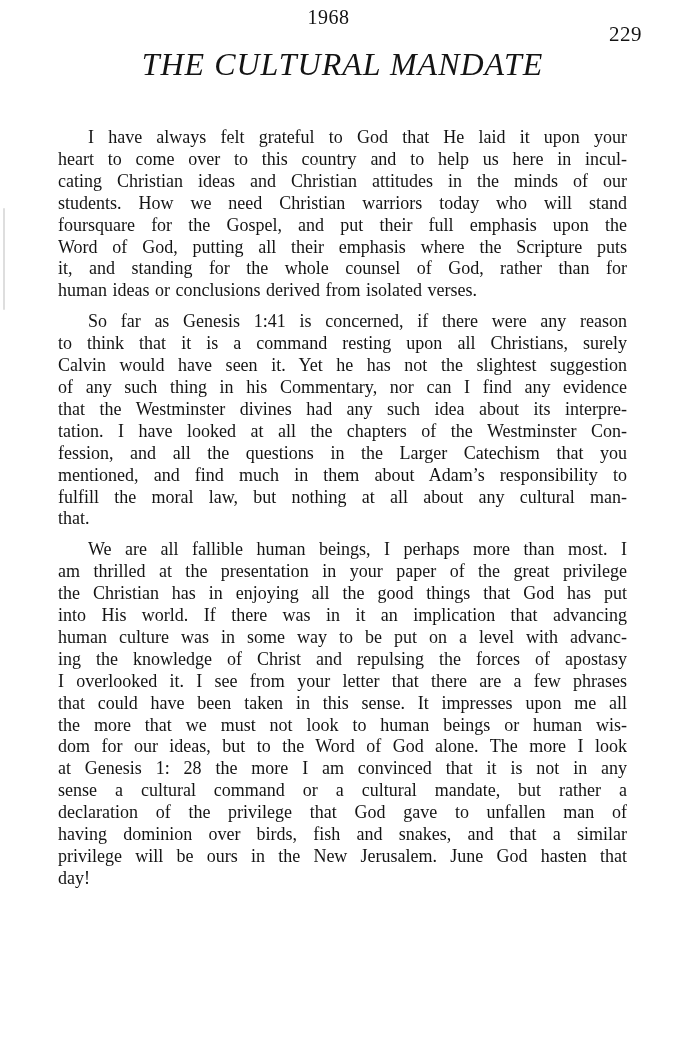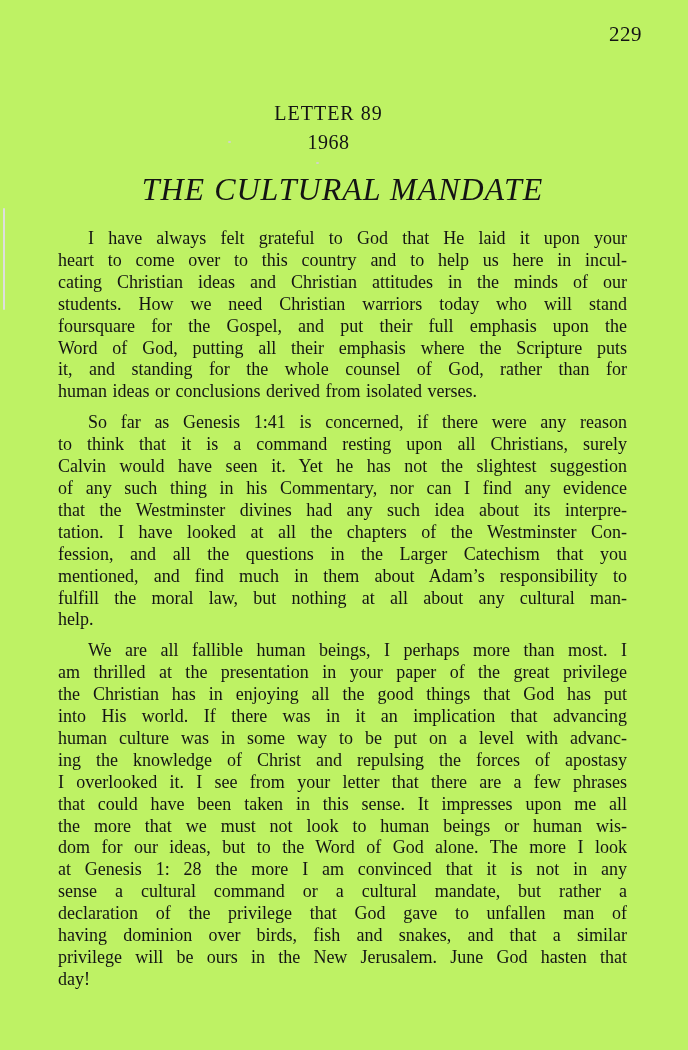--- a/index.html
+++ b/index.html
@@ -5,21 +5,21 @@
   html, body {
     margin: 0;
     padding: 0;
     background: #e9e9e9;
   }
   .page {
     position: relative;
     width: 688px;
     height: 1050px;
     margin: 0 auto;
-    background: #bef264;
+    background: #ffffff;
     color: #141414;
     font-family: "Liberation Serif", "DejaVu Serif", serif;
     overflow: hidden;
   }
   
   .edge-line {
     position: absolute;
     left: 3px;
     top: 208px;
     width: 2px;
@@ -70,21 +70,21 @@
   .title {
     margin: 16px 0 0 0;
     font-size: 32px;
     line-height: 38px;
     font-weight: 500;
     letter-spacing: 1px;
     font-style: italic;
   }
 
   .body-text {
-    margin-top: 20px;
+    margin-top: 44px;
     margin-left: 58px;
     width: 569px;
     font-size: 18px;
     line-height: 21.9px;
     word-spacing: 1px;
   }
   .para { margin: 0 0 9px 0; }
   .para:last-child { margin-bottom: 0; }
   .para .line {
     text-align: justify;
@@ -102,21 +102,20 @@
 
 <div class="page">
 
   <div class="edge-line"></div>
   <div class="speck s1"></div>
   <div class="speck s2"></div>
 
   <div class="page-number">229</div>
 
   <div class="header">
-    <div class="letter-label">LETTER 89</div>
     <div class="year">1968</div>
     <h1 class="title">THE CULTURAL MANDATE</h1>
   </div>
 
   <div class="body-text">
     <div class="para">
         <div class="line first">I have always felt grateful to God that He laid it upon your</div>
         <div class="line">heart to come over to this country and to help us here in incul-</div>
         <div class="line">cating Christian ideas and Christian attitudes in the minds of our</div>
         <div class="line">students. How we need Christian warriors today who will stand</div>
@@ -128,21 +127,21 @@
     <div class="para">
         <div class="line first">So far as Genesis 1:41 is concerned, if there were any reason</div>
         <div class="line">to think that it is a command resting upon all Christians, surely</div>
         <div class="line">Calvin would have seen it. Yet he has not the slightest suggestion</div>
         <div class="line">of any such thing in his Commentary, nor can I find any evidence</div>
         <div class="line">that the Westminster divines had any such idea about its interpre-</div>
         <div class="line">tation. I have looked at all the chapters of the Westminster Con-</div>
         <div class="line">fession, and all the questions in the Larger Catechism that you</div>
         <div class="line">mentioned, and find much in them about Adam’s responsibility to</div>
         <div class="line">fulfill the moral law, but nothing at all about any cultural man-</div>
-        <div class="line">help.</div>
+        <div class="line">that.</div>
       </div>
     <div class="para">
         <div class="line first">We are all fallible human beings, I perhaps more than most. I</div>
         <div class="line">am thrilled at the presentation in your paper of the great privilege</div>
         <div class="line">the Christian has in enjoying all the good things that God has put</div>
         <div class="line">into His world. If there was in it an implication that advancing</div>
         <div class="line">human culture was in some way to be put on a level with advanc-</div>
         <div class="line">ing the knowledge of Christ and repulsing the forces of apostasy</div>
         <div class="line">I overlooked it. I see from your letter that there are a few phrases</div>
         <div class="line">that could have been taken in this sense. It impresses upon me all</div>

